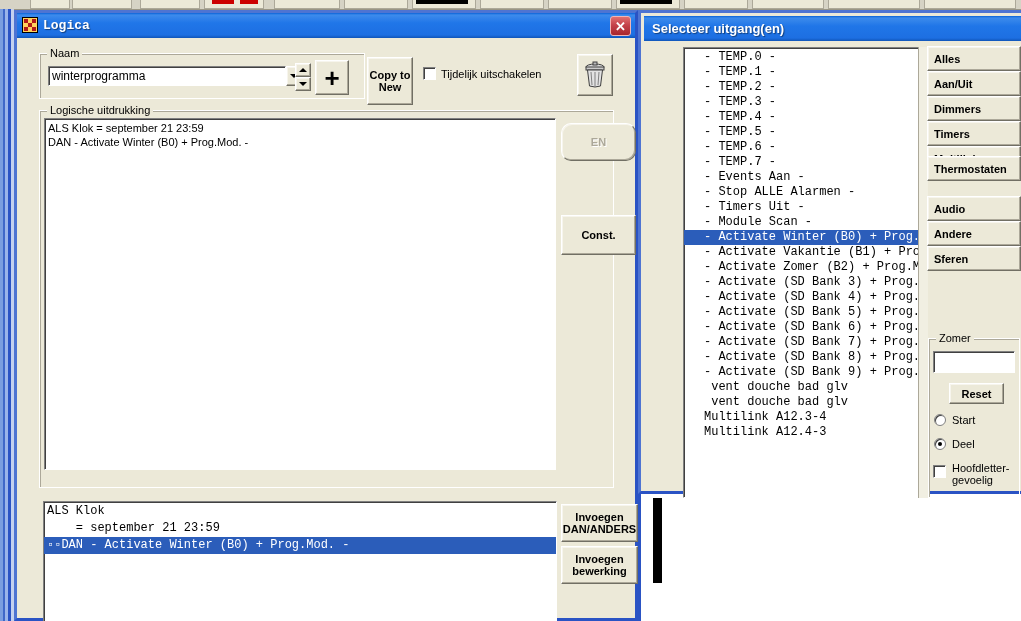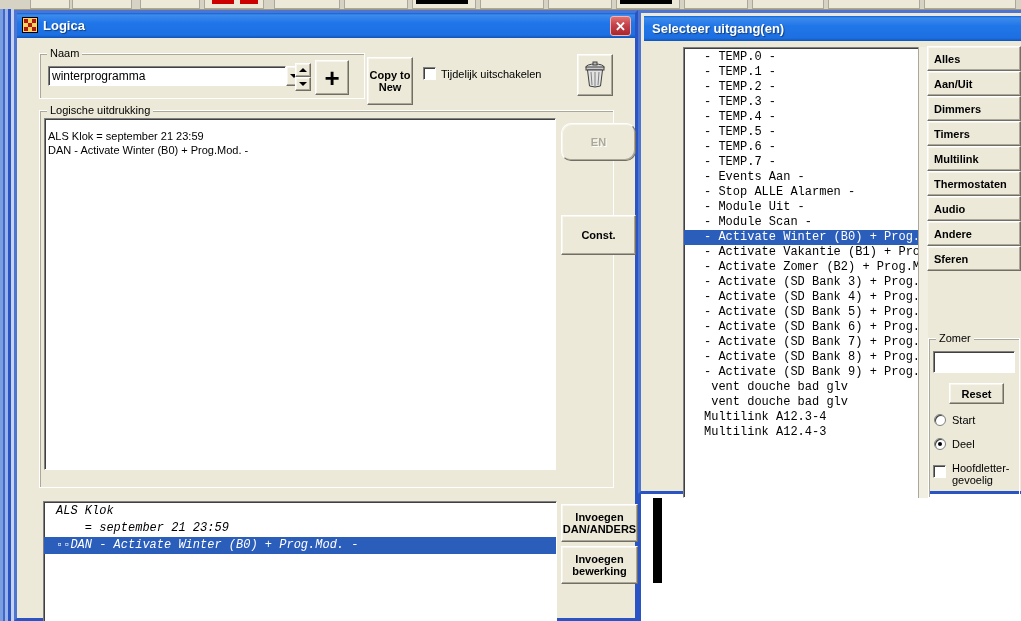--- a/index.html
+++ b/index.html
@@ -74,20 +74,21 @@
     box-sizing:border-box;
   }
   #logica-titlebar{
     position:absolute;left:3px;top:3px;width:618px;height:25px;
     background:linear-gradient(to bottom,#0a63d8 0%,#3d8bec 8%,#2076e8 40%,#1d6fe2 88%,#1055b8 100%);
     display:flex;align-items:center;
   }
   #logica-title{
     color:#fff;font-weight:bold;font-size:13px;margin-left:26px;
     text-shadow:1px 1px 1px rgba(0,0,0,.45);
+    font-family:Liberation Mono, monospace;
   }
   #logica-icon{
     position:absolute;left:5px;top:4px;width:16px;height:16px;
     background:#ffd25a;border:1px solid #000;
     box-sizing:border-box;
   }
   #logica-icon i{position:absolute;display:block;background:#b01818;}
   #btn-close{
     position:absolute;right:4px;top:3px;width:21px;height:20px;
     background:linear-gradient(to bottom,#e27070 0%,#c4424a 45%,#a8262e 100%);
@@ -128,33 +129,33 @@
   #chk-temp{position:absolute;left:409px;top:57px;width:13px;height:13px;}
   #lbl-temp{position:absolute;left:427px;top:58px;font-size:11px;}
   #btn-trash{position:absolute;left:563px;top:44px;width:36px;height:42px;}
 
   
   #grp-expr{position:absolute;left:25px;top:100px;width:575px;height:378px;}
   #lbl-expr{left:33px;top:94px;}
   #expr-box{
     position:absolute;left:30px;top:108px;width:512px;height:352px;
     font-family:"Liberation Sans",sans-serif;font-size:11px;
-    padding:10px 3px;line-height:14px;color:#000;
+    padding:2px 3px;line-height:14px;color:#000;
     box-sizing:border-box;overflow:hidden;
   }
   #btn-en{position:absolute;left:547px;top:113px;width:75px;height:38px;}
   #btn-const{position:absolute;left:547px;top:205px;width:75px;height:40px;}
 
   
   #bottom-list{
     position:absolute;left:29px;top:491px;width:514px;height:127px;
     font-family:"Liberation Mono","DejaVu Sans Mono",monospace;font-size:12px;
     padding:1px 0 0 0;box-sizing:border-box;overflow:hidden;
   }
-  #bottom-list .row{height:17px;line-height:17px;padding:0 12px;white-space:pre;color:#000;font-style:italic;}
+  #bottom-list .row{height:17px;line-height:17px;padding:0 3px;white-space:pre;color:#000;}
   #bottom-list .row.sel{background:#2b5dba;color:#fff;}
   #btn-ins-dan{position:absolute;left:547px;top:494px;width:77px;height:38px;flex-direction:column;}
   #btn-ins-bew{position:absolute;left:547px;top:536px;width:77px;height:38px;flex-direction:column;}
 
   
   #win-select{
     position:absolute;left:638px;top:10px;width:383px;height:484px;
     background:#ece9d8;
     border:3px solid;
     border-color:#4e74d2 #2a53c4 #2a53c4 #4e74d2;
@@ -324,21 +325,21 @@
       <div class="row">- TEMP.0 -</div>
       <div class="row">- TEMP.1 -</div>
       <div class="row">- TEMP.2 -</div>
       <div class="row">- TEMP.3 -</div>
       <div class="row">- TEMP.4 -</div>
       <div class="row">- TEMP.5 -</div>
       <div class="row">- TEMP.6 -</div>
       <div class="row">- TEMP.7 -</div>
       <div class="row">- Events Aan -</div>
       <div class="row">- Stop ALLE Alarmen -</div>
-      <div class="row">- Module Uit -</div>
+      <div class="row">- Timers Uit -</div>
       <div class="row">- Module Scan -</div>
       <div class="row sel">- Activate Winter (B0) + Prog.Mod</div>
       <div class="row">- Activate Vakantie (B1) + Prog.M</div>
       <div class="row">- Activate Zomer (B2) + Prog.Mod.</div>
       <div class="row">- Activate (SD Bank 3) + Prog.Mod</div>
       <div class="row">- Activate (SD Bank 4) + Prog.Mod</div>
       <div class="row">- Activate (SD Bank 5) + Prog.Mod</div>
       <div class="row">- Activate (SD Bank 6) + Prog.Mod</div>
       <div class="row">- Activate (SD Bank 7) + Prog.Mod</div>
       <div class="row">- Activate (SD Bank 8) + Prog.Mod</div>
@@ -359,21 +360,21 @@
       </div>
       <div class="btn catbtn" style="top: 83px;">
         <span>Dimmers</span>
       </div>
       <div class="btn catbtn" style="top: 108px;">
         <span>Timers</span>
       </div>
       <div class="btn catbtn" style="top: 133px;">
         <span>Multilink</span>
       </div>
-      <div class="btn catbtn" style="top: 158px;">
+      <div class="btn catbtn" style="top: 143px;">
         <span>Thermostaten</span>
       </div>
       <div class="btn catbtn" style="top: 183px;">
         <span>Audio</span>
       </div>
       <div class="btn catbtn" style="top: 208px;">
         <span>Andere</span>
       </div>
       <div class="btn catbtn" style="top: 233px; align-items: center;">
         <span>Sferen</span>

